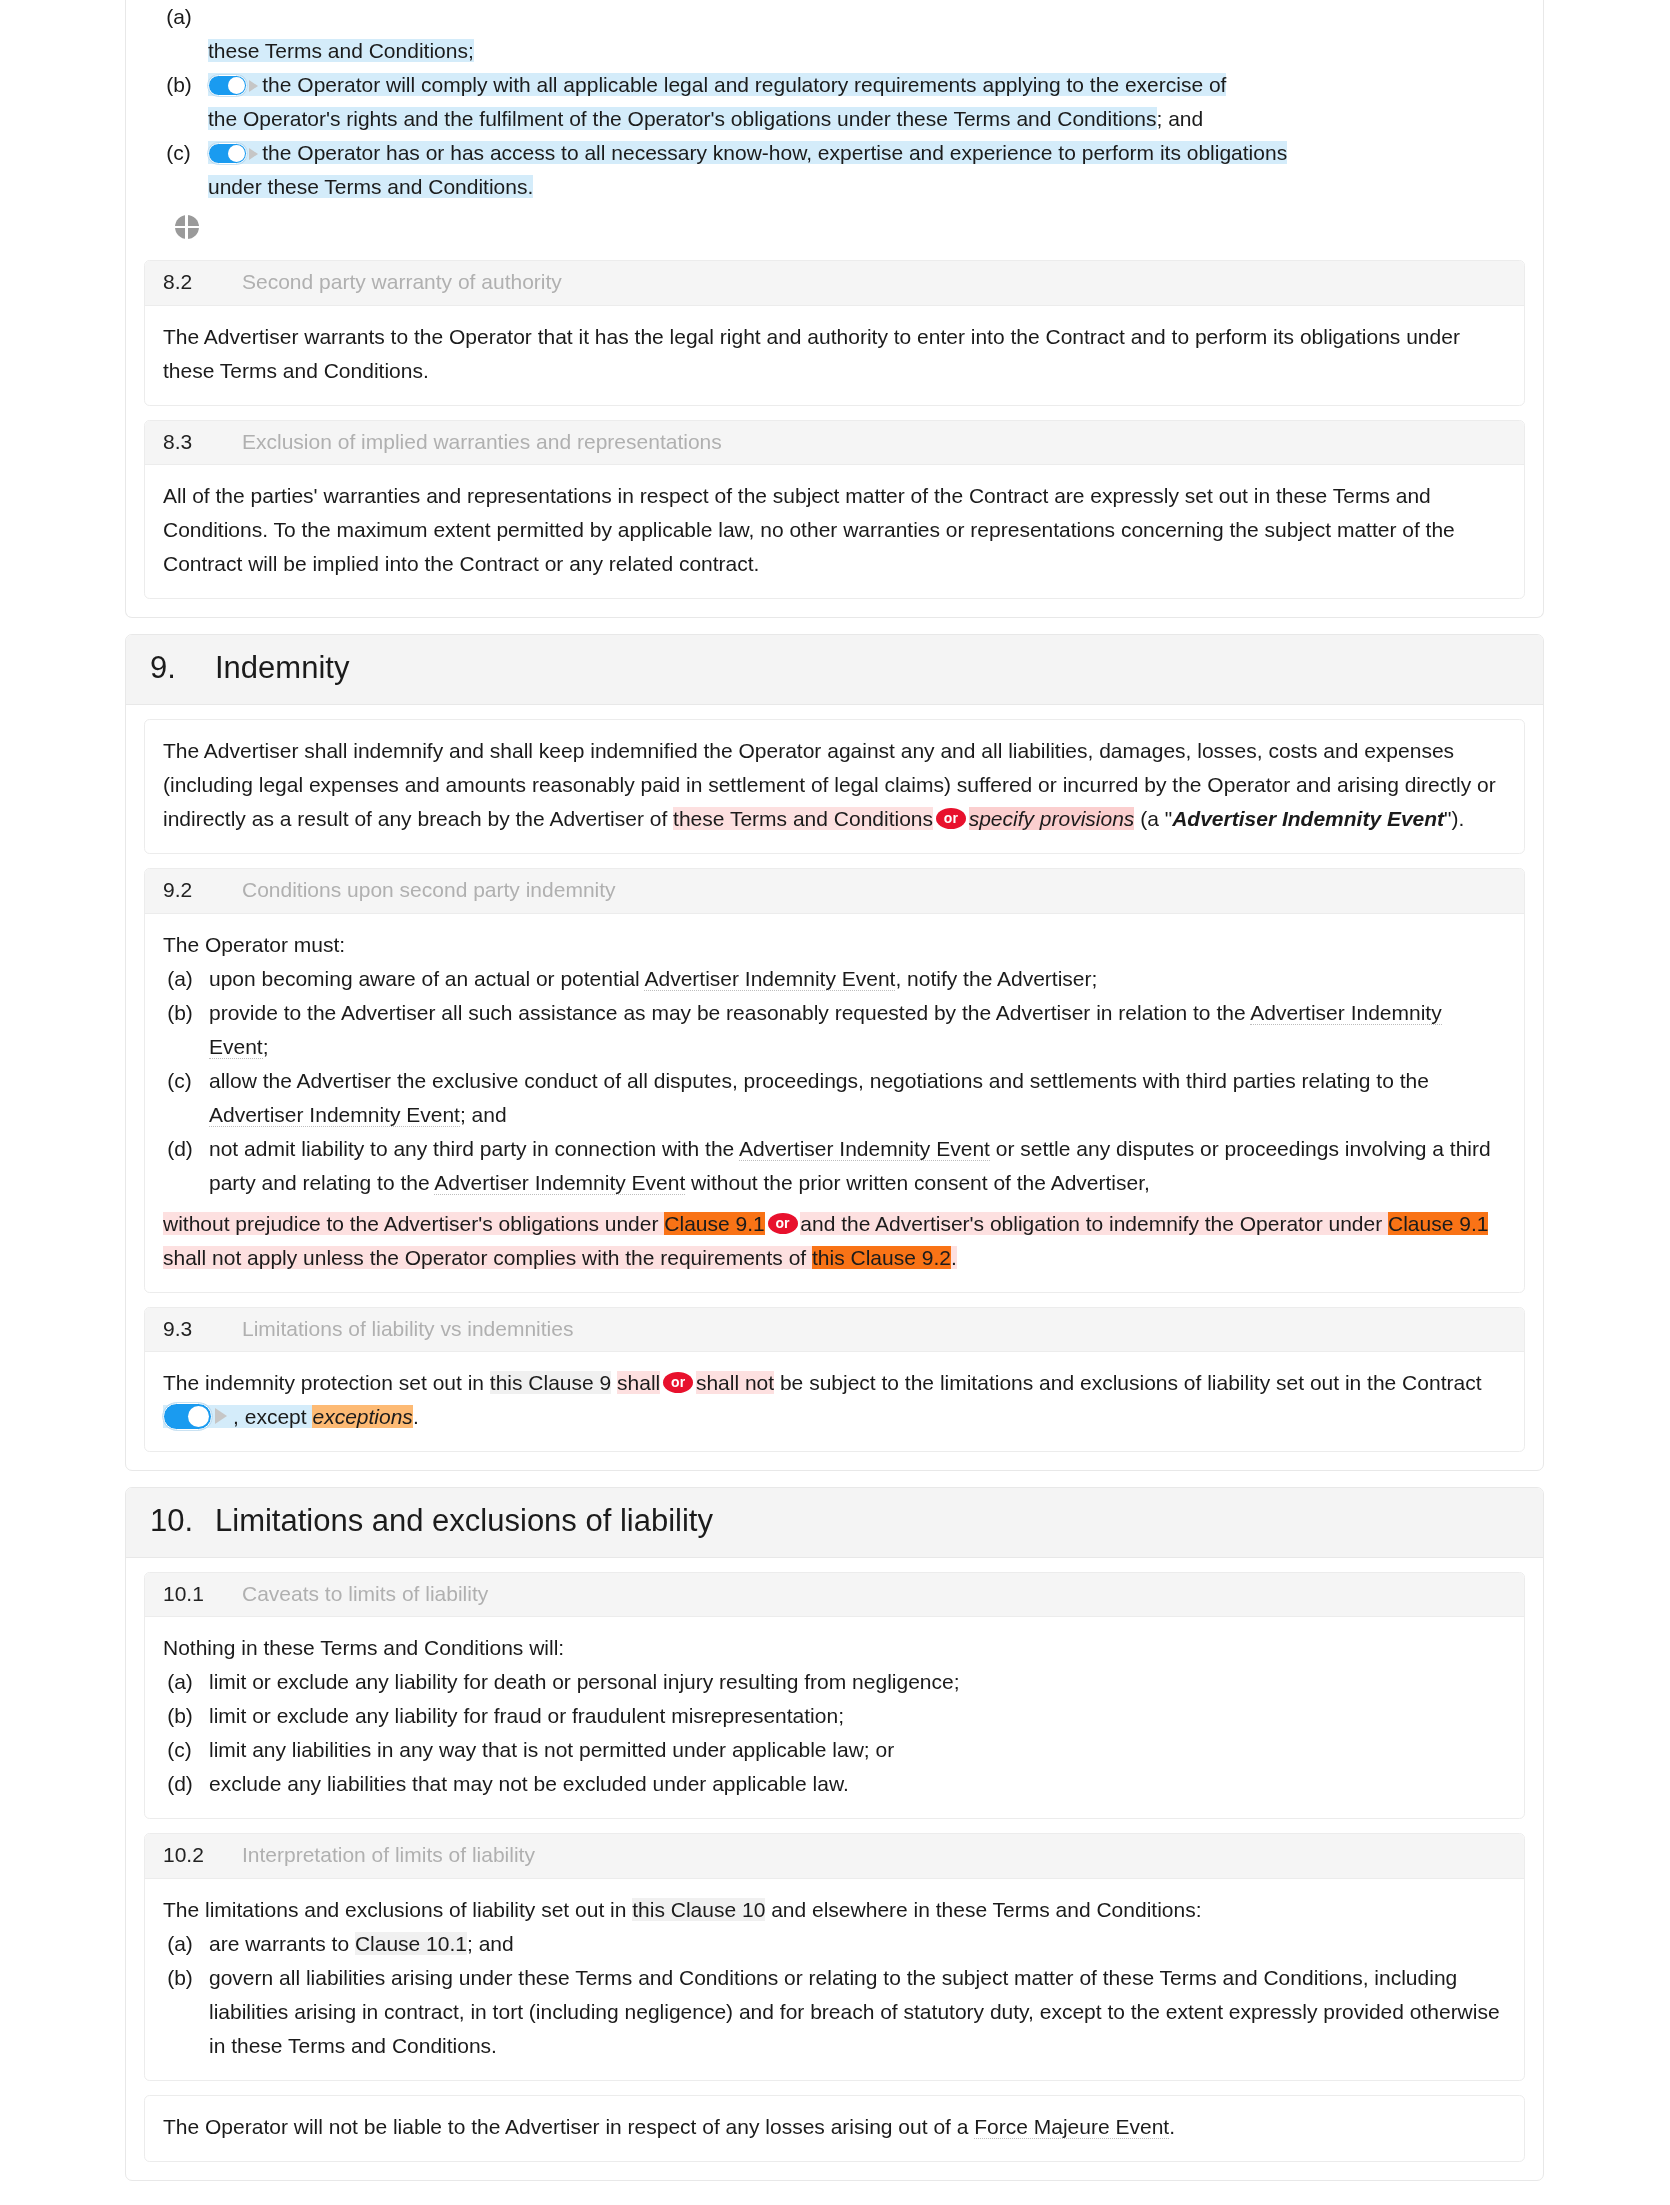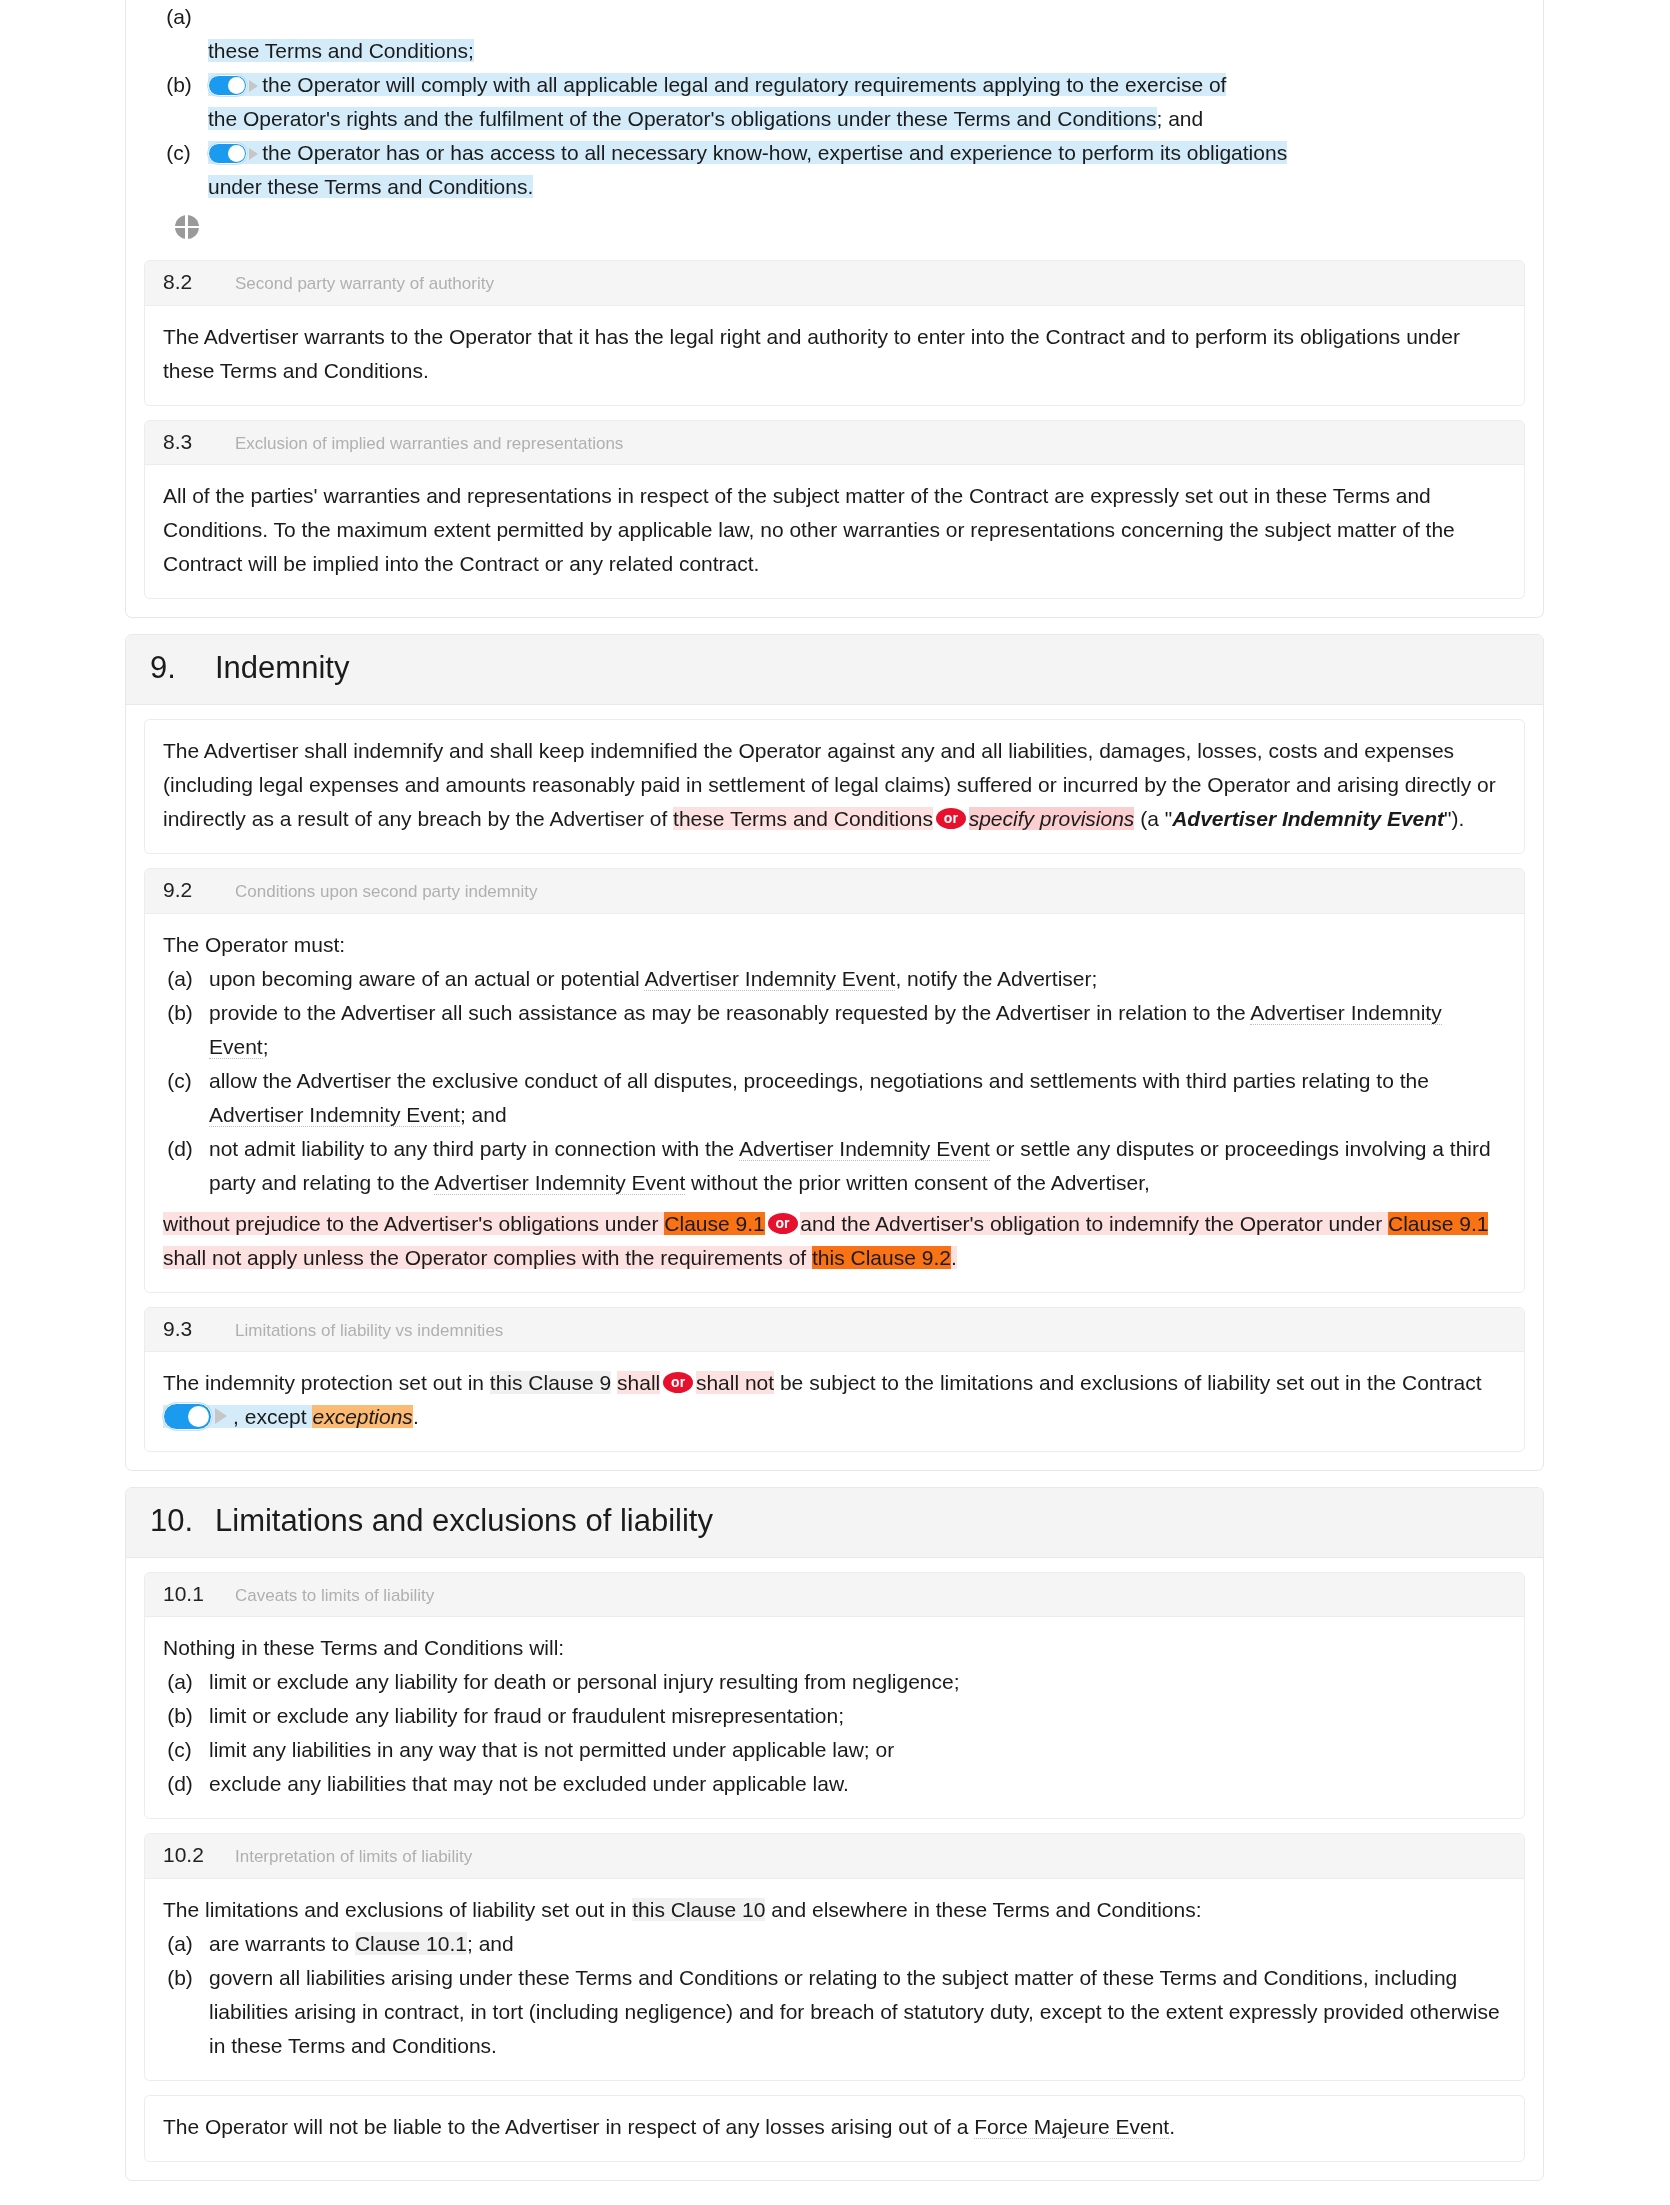--- a/index.html
+++ b/index.html
@@ -61,30 +61,30 @@
     margin-bottom:14px;
     overflow:hidden;
   }
   .clause:last-child{ margin-bottom:0; }
   .clause-head{
     background:#f5f5f5;
     border-bottom:1.4px solid #ececec;
     padding:9px 18px 10.5px 18px;
     display:flex;
     align-items:baseline;
-    gap:5px;
+    gap:12px;
   }
   .clause-head .cnum{
     font-size:21px;
     color:#222;
     flex:0 0 67px;
     width:67px;
   }
   .clause-head .ctitle{
-    font-size:17px;
+    font-size:21px;
     color:#b0b0b0;
     font-weight:400;
   }
   .clause-body{
     padding:14px 18px 17px 18px;
     font-size:21px;
     line-height:34px;
     color:#1b1b1b;
   }
   .clause-body p{ margin:0; }

